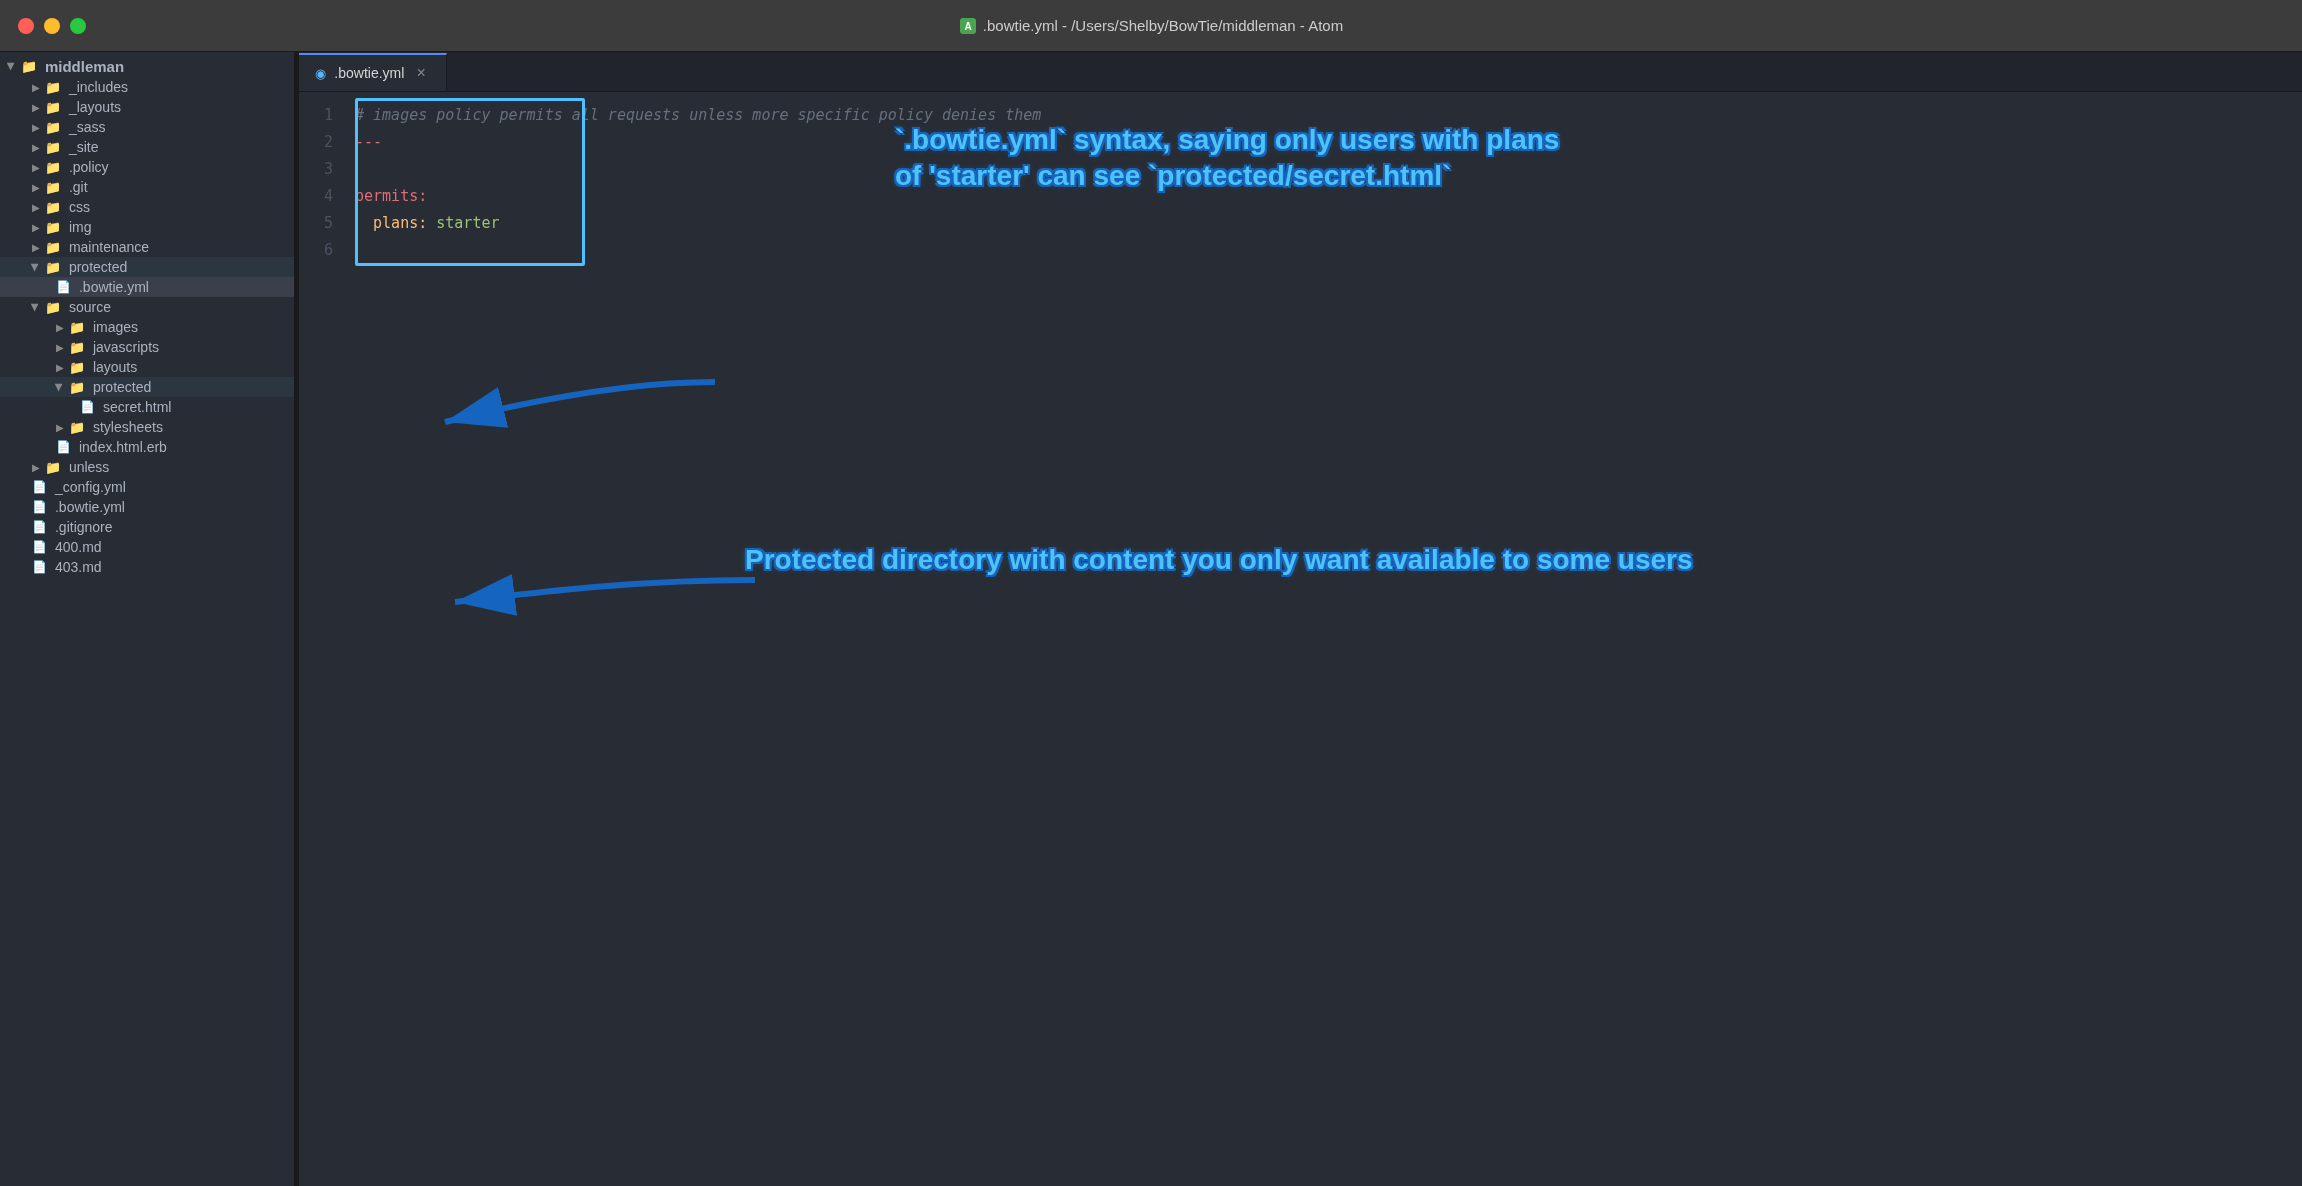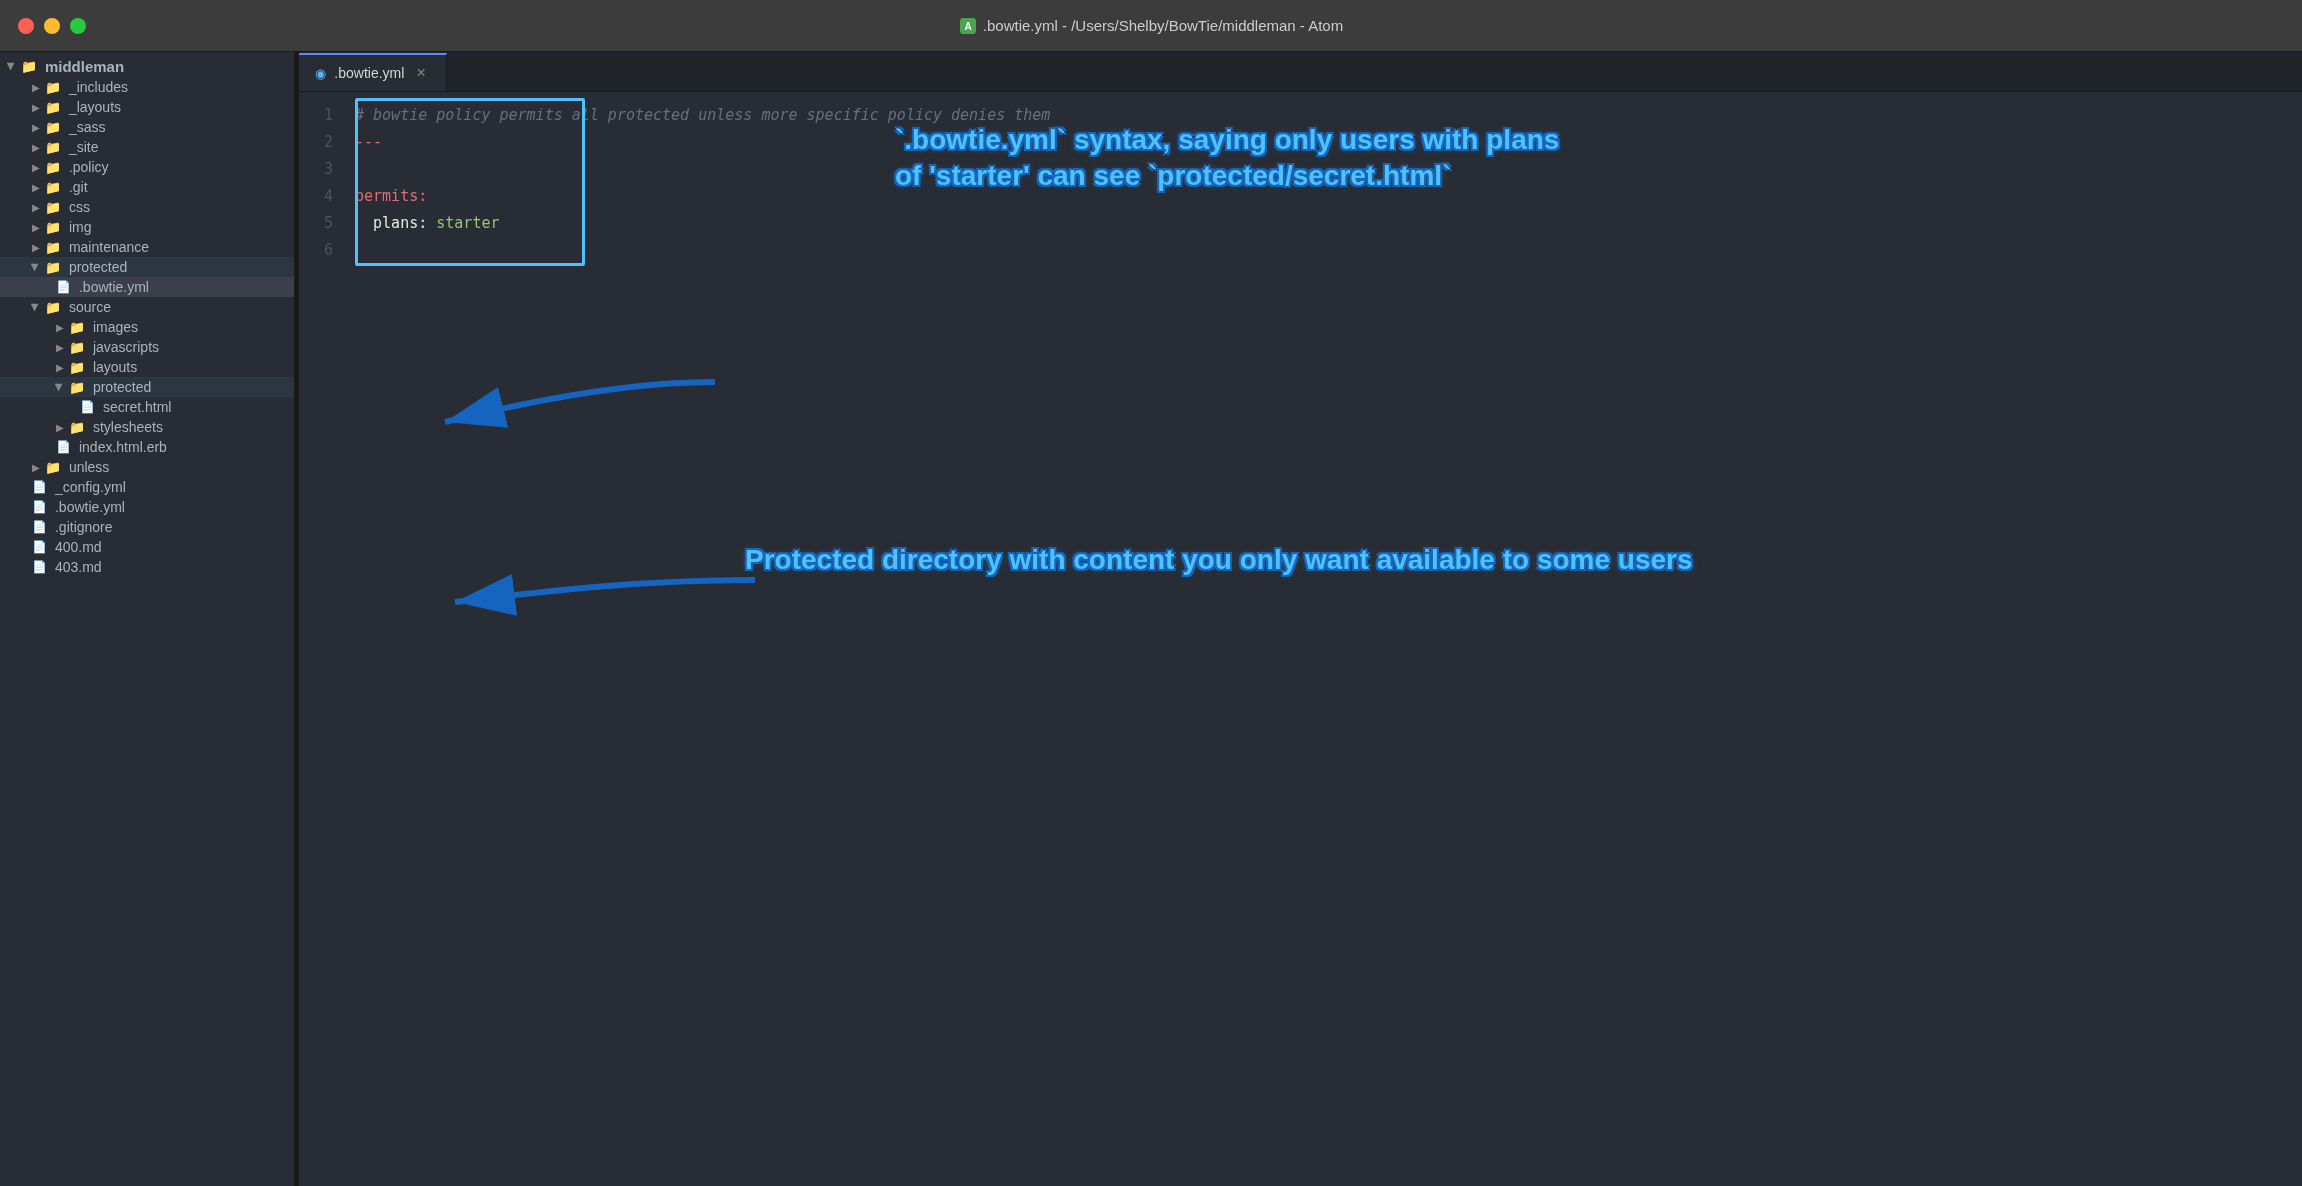--- a/index.html
+++ b/index.html
@@ -431,31 +431,31 @@
         <div>3</div>
         <div>4</div>
         <div>5</div>
         <div>6</div>
       </div>
       <div class="code-area" style="position:relative;">
 
         <div class="annotation-box"></div>
 
         <div>
-          <span class="code-comment"># bowtie policy permits all protected unless more specific policy denies them</span>
+          <span class="code-comment"># images policy permits all requests unless more specific policy denies them</span>
         </div>
         <div>
           <span class="code-dash" style="color:#e06c75;">---</span>
         </div>
         <div>&nbsp;</div>
         <div>
           <span class="code-key">permits:</span>
         </div>
         <div>
-          <span style="color:#e5e5e5;">&nbsp;&nbsp;plans: </span><span class="code-value">starter</span>
+          <span style="color:#fdba74;">&nbsp;&nbsp;plans: </span><span class="code-value">starter</span>
         </div>
         <div>&nbsp;</div>
       </div>
     </div>
 
     <div class="overlay">
 
       <div class="annotation-bubble" style="top: 70px; left: 600px; max-width: 900px;">
         <div class="annotation-text">
           <span>`.bowtie.yml` syntax, saying only users with plans</span><br>

